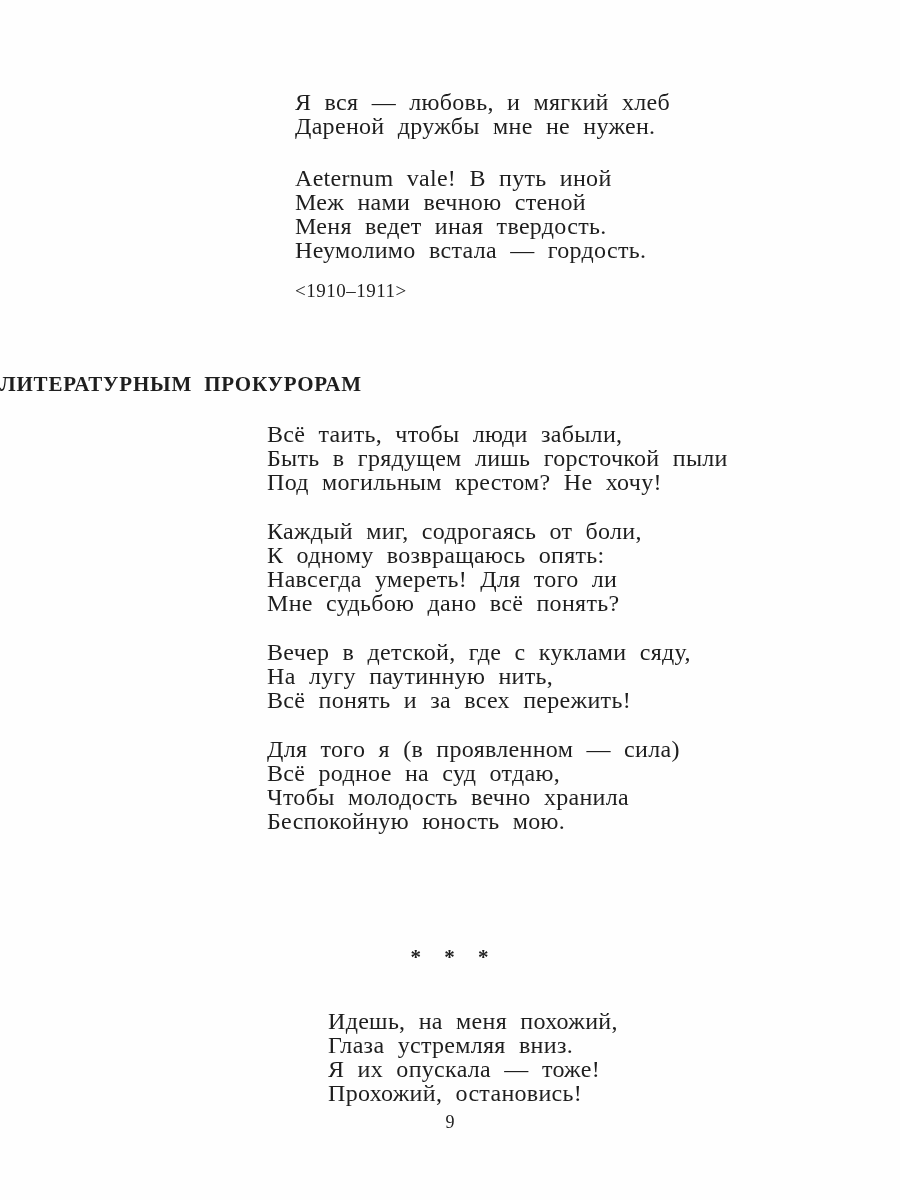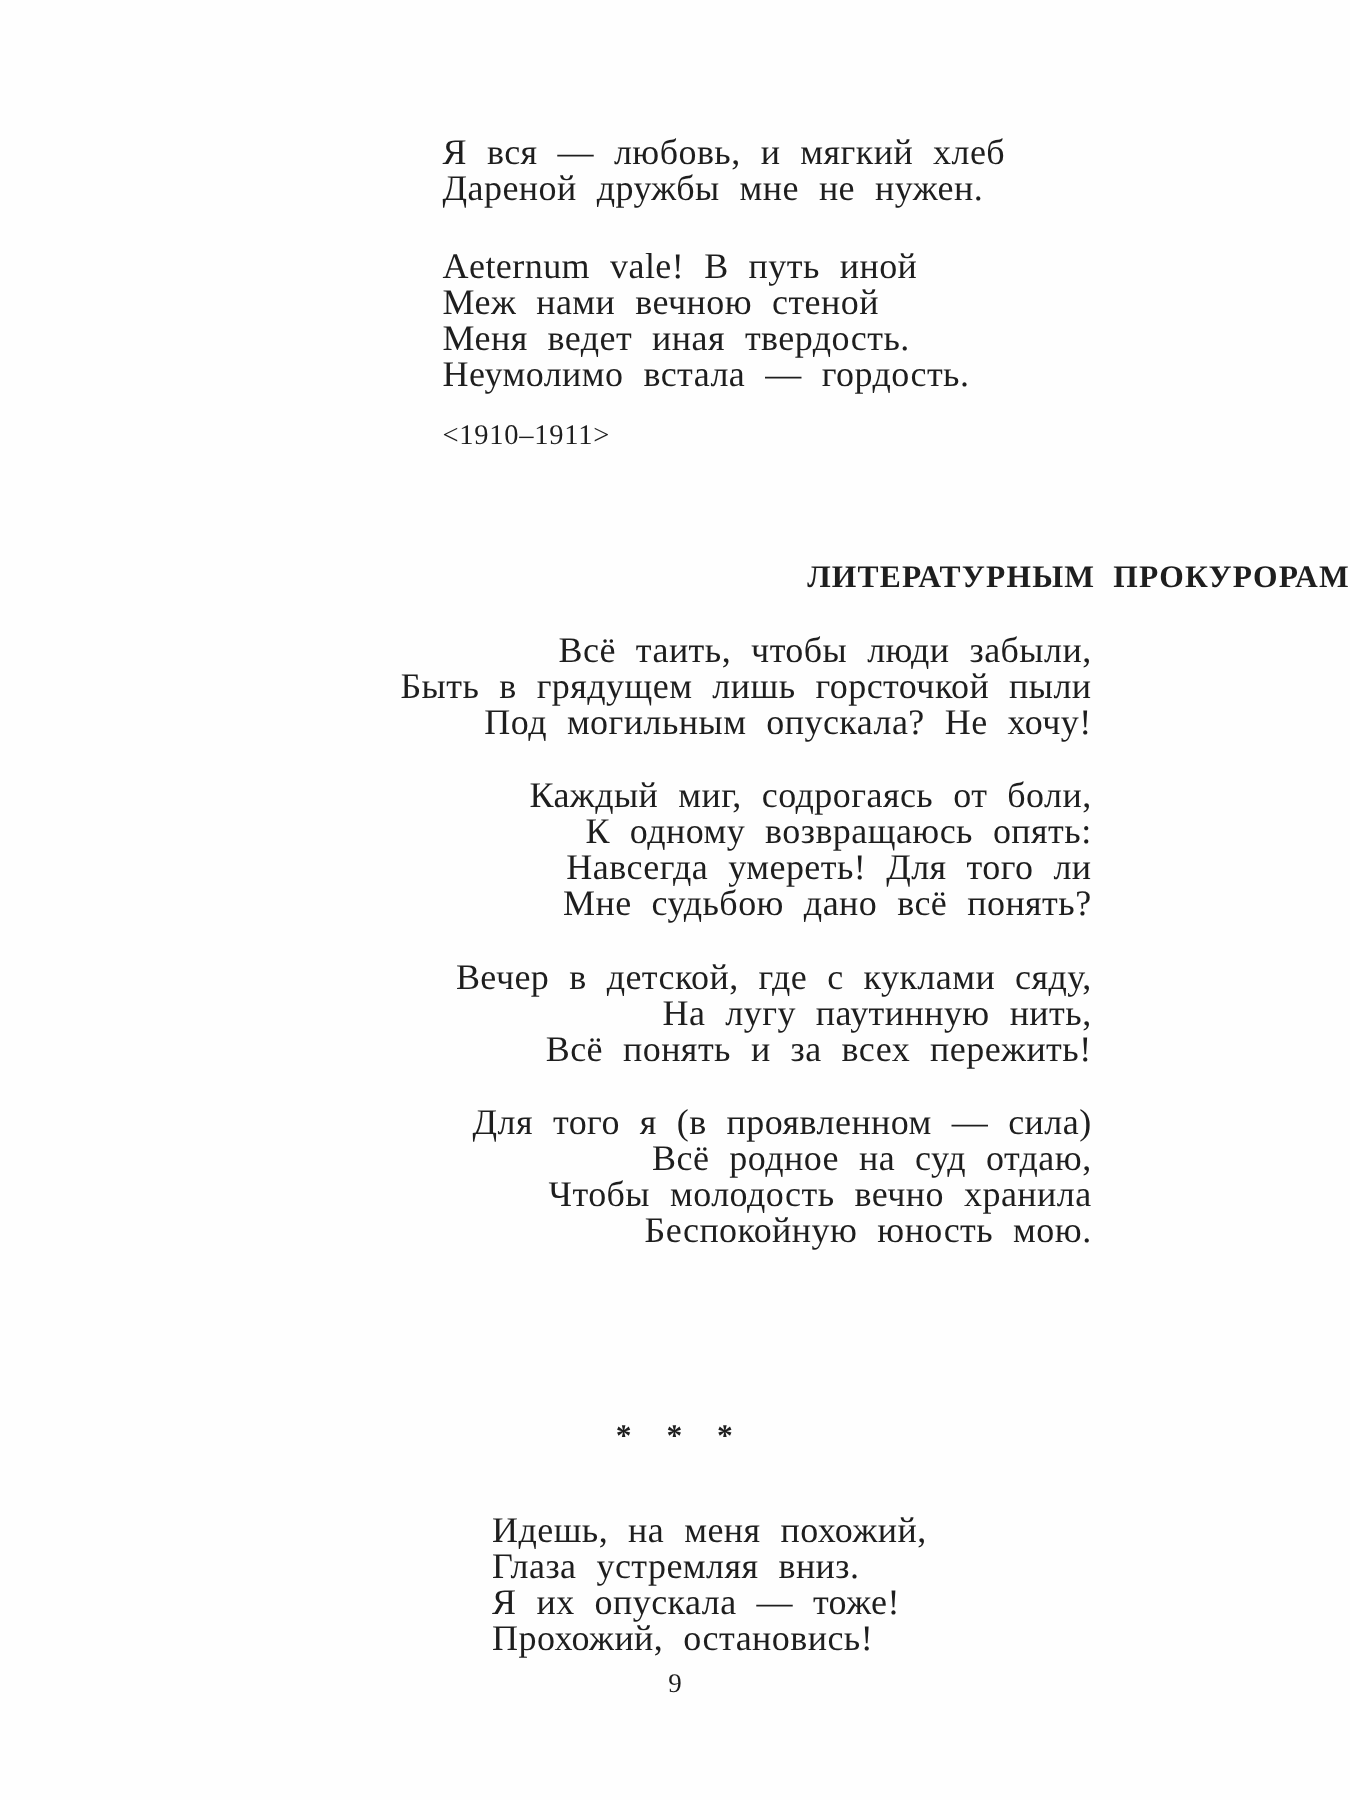--- a/index.html
+++ b/index.html
@@ -41,32 +41,32 @@
     left: 295px;
     top: 280px;
     font-size: 19px;
     letter-spacing: 0.5px;
   }
   .poem-title {
     position: absolute;
     left: 0;
     top: 372px;
     width: 900px;
-    text-align: right;
+    text-align: left;
     font-size: 21px;
     font-weight: bold;
     letter-spacing: 0.8px;
     word-spacing: 6px;
   }
   .poem-block {
     position: absolute;
     left: 267px;
     top: 422px;
   }
-  .poem-block .stanza { margin-bottom: 25px; text-align: right; }
+  .poem-block .stanza { margin-bottom: 25px; }
   .separator {
     position: absolute;
     left: 0;
     top: 945px;
     width: 900px;
     text-align: center;
     font-size: 21px;
     font-weight: bold;
     word-spacing: 16px;
     letter-spacing: 1px;
@@ -105,21 +105,21 @@
   </div>
 
   <div class="poem-date">&lt;1910–1911&gt;</div>
 
   <div class="poem-title">ЛИТЕРАТУРНЫМ ПРОКУРОРАМ</div>
 
   <div class="poem-block">
     <div class="stanza">
       <div class="poem-line">Всё таить, чтобы люди забыли,</div>
       <div class="poem-line">Быть в грядущем лишь горсточкой пыли</div>
-      <div class="poem-line">Под могильным опускала? Не хочу!</div>
+      <div class="poem-line">Под могильным крестом? Не хочу!</div>
     </div>
     <div class="stanza">
       <div class="poem-line">Каждый миг, содрогаясь от боли,</div>
       <div class="poem-line">К одному возвращаюсь опять:</div>
       <div class="poem-line">Навсегда умереть! Для того ли</div>
       <div class="poem-line">Мне судьбою дано всё понять?</div>
     </div>
     <div class="stanza">
       <div class="poem-line">Вечер в детской, где с куклами сяду,</div>
       <div class="poem-line">На лугу паутинную нить,</div>

